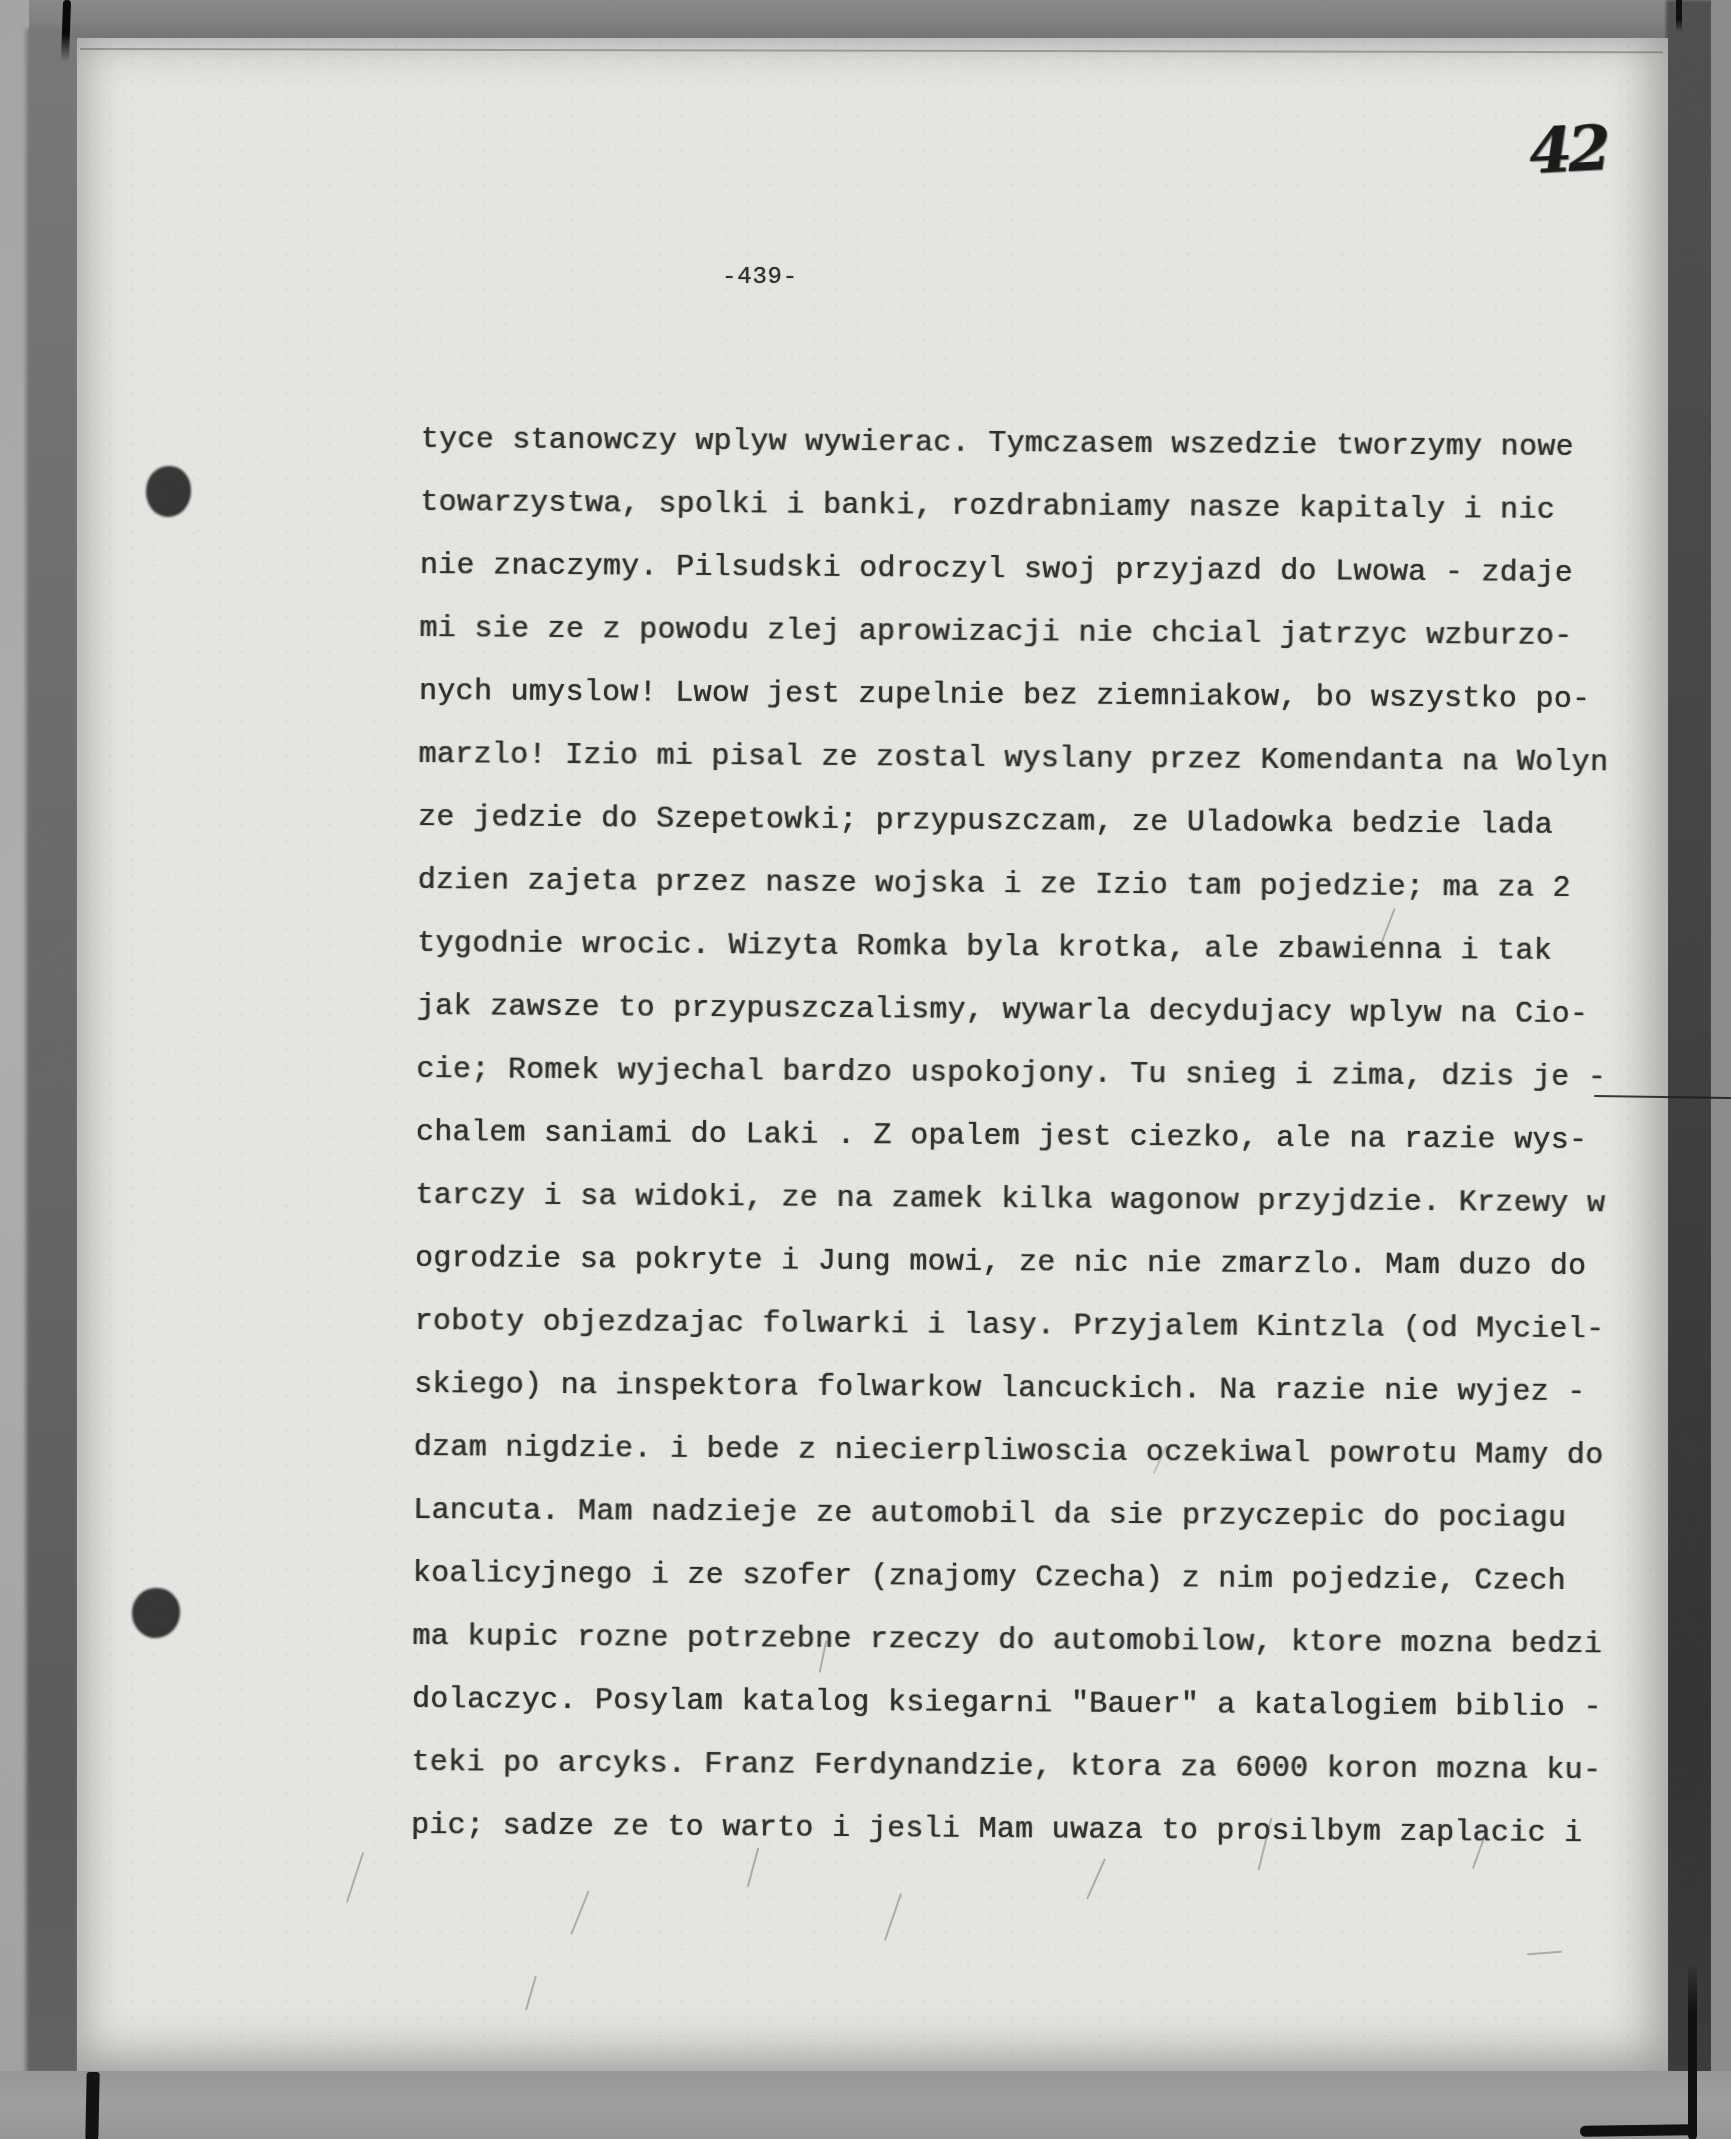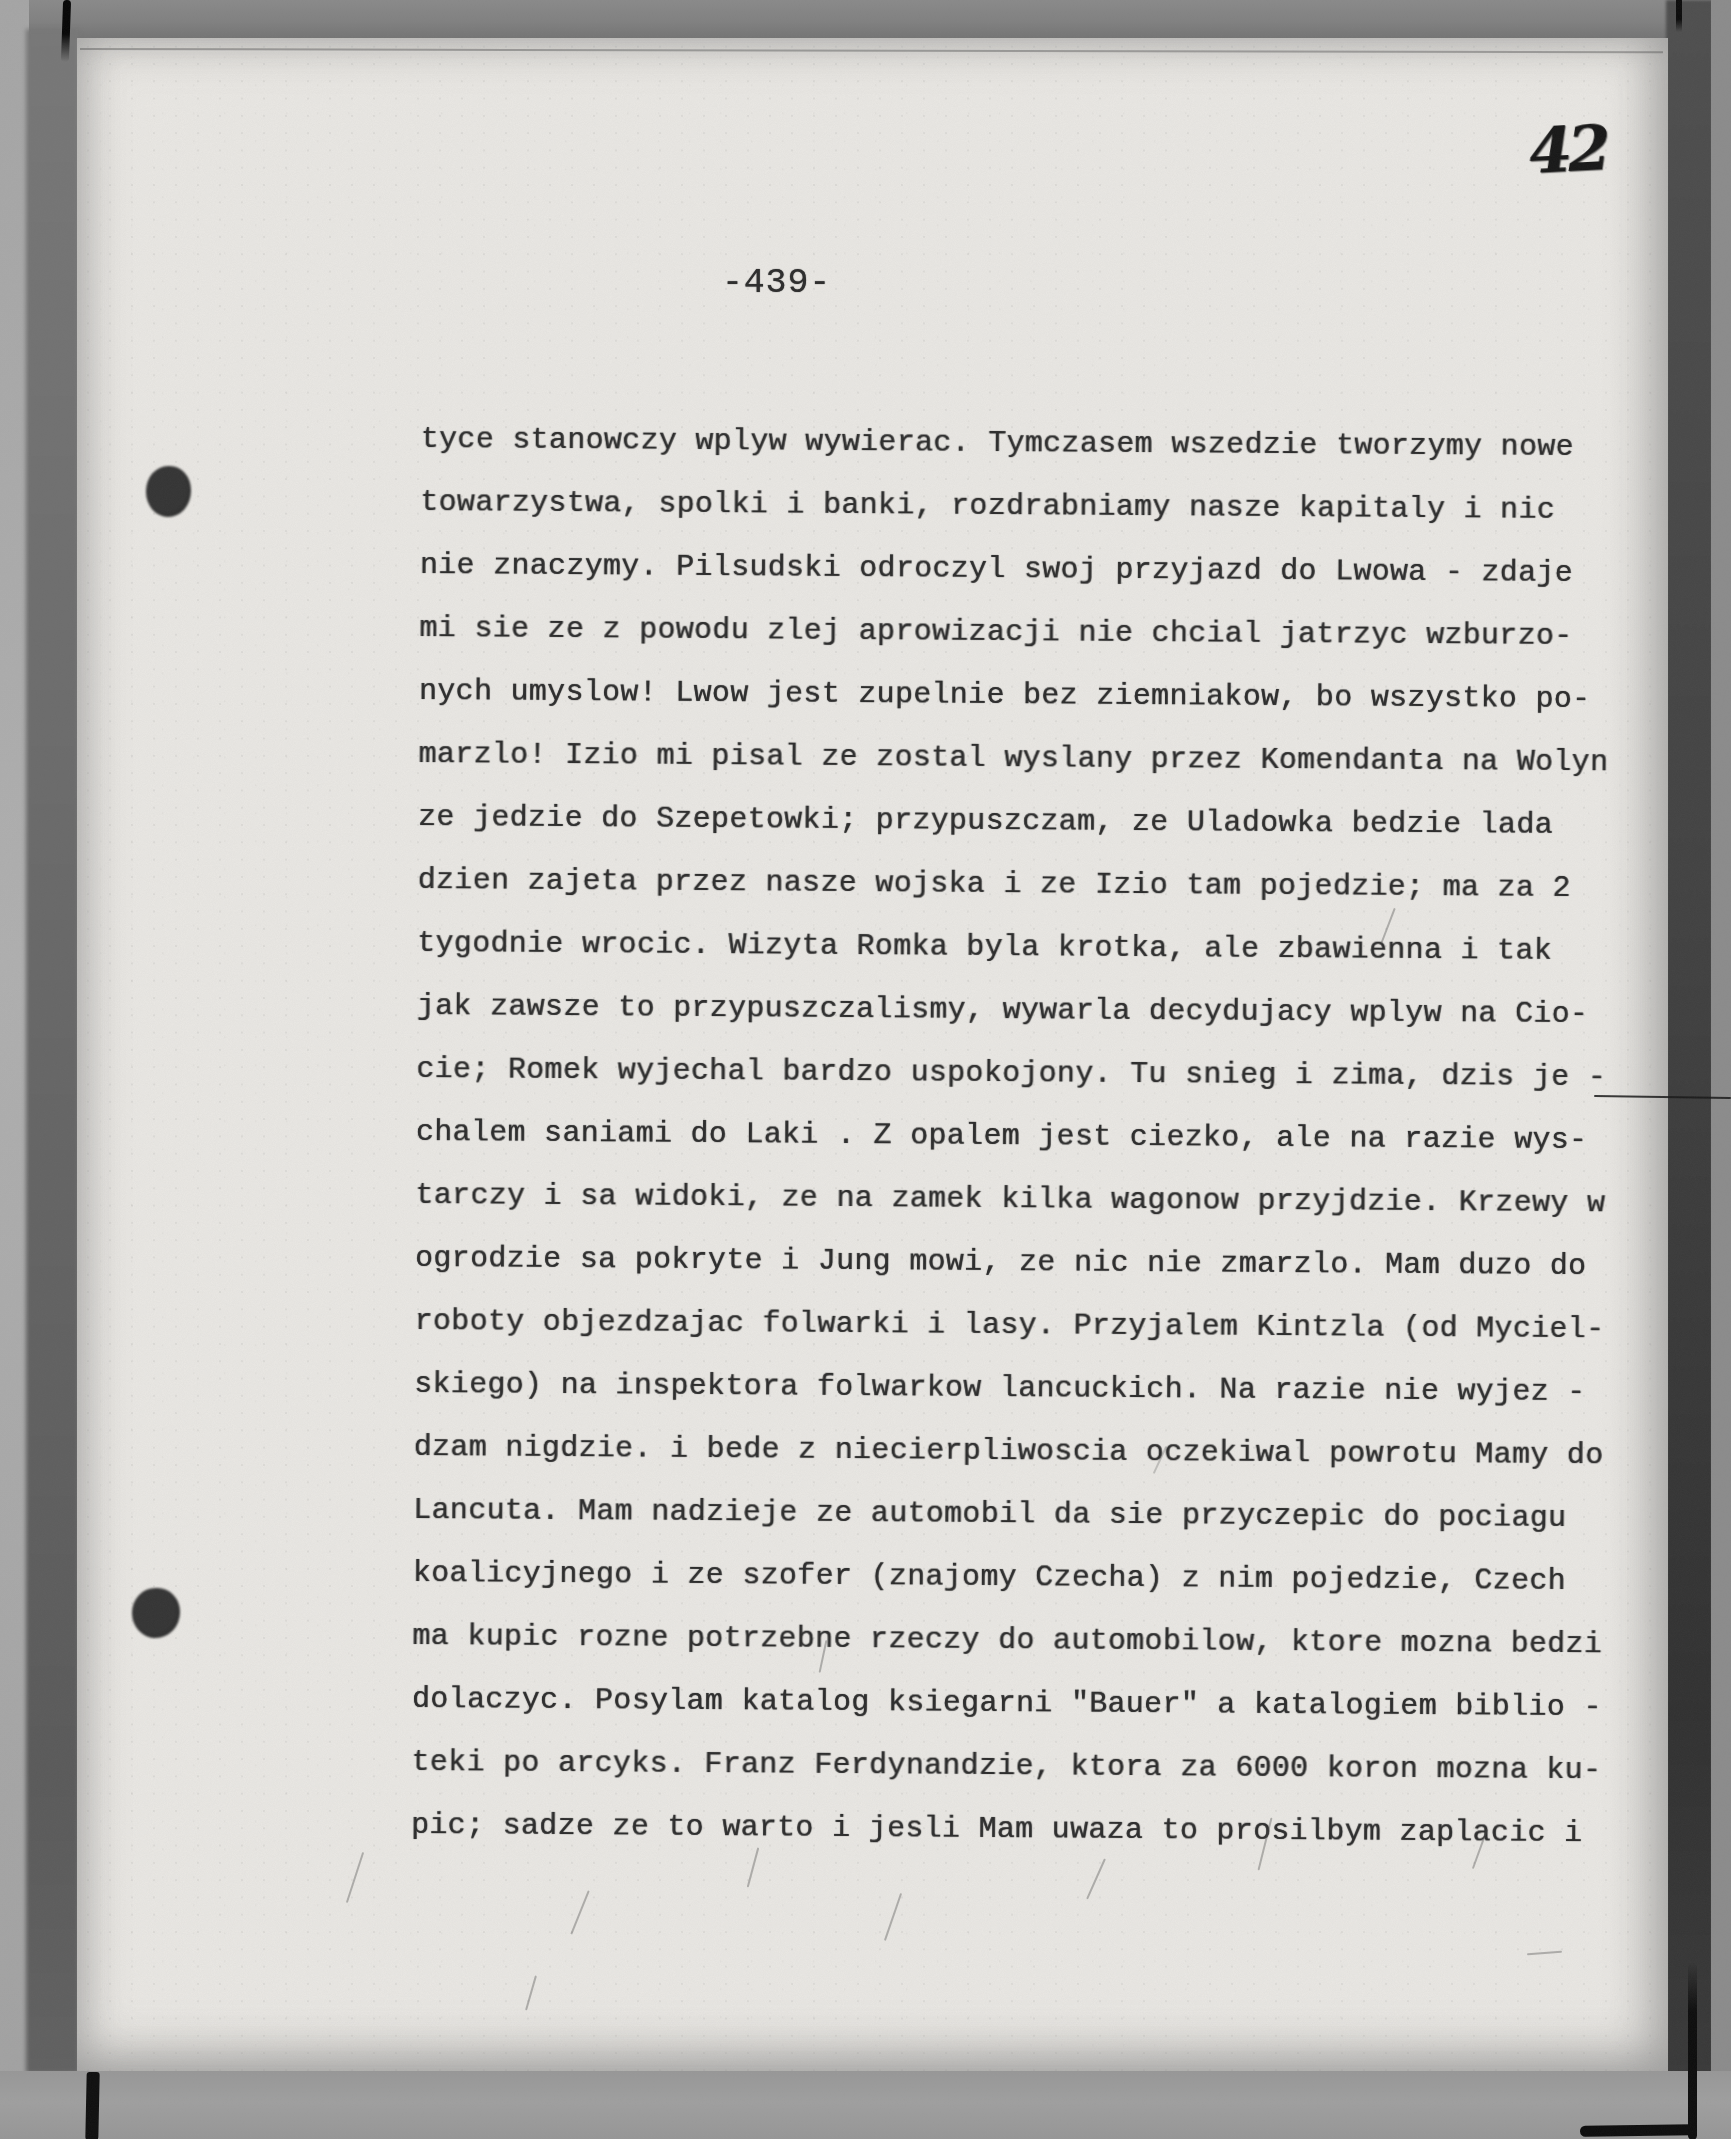--- a/index.html
+++ b/index.html
@@ -68,21 +68,21 @@
     background: radial-gradient(ellipse at 45% 45%, #343434 55%, #2b2b2b 78%, rgba(43,43,43,0.85) 92%, rgba(43,43,43,0));
     border-radius: 50% 48% 52% 50%;
     filter: blur(0.8px);
   }
   .punch-hole.top { left: 146px; top: 466px; width: 45px; height: 51px; }
   .punch-hole.bottom { left: 132px; top: 1588px; width: 48px; height: 50px; }
   .page-number {
     position: absolute;
     left: 722px; top: 263px;
     font-family: "Liberation Mono", monospace;
-    font-size: 35px; letter-spacing: 0.8px;
+    font-size: 24px; letter-spacing: 0.8px;
     color: #2c2c2c;
     text-shadow: 0 0 1.1px rgba(40,40,40,0.85);
     filter: blur(0.3px);
   }
   .handwritten-number {
     position: absolute;
     left: 1529px; top: 113px;
     font-family: "DejaVu Serif", serif;
     font-style: italic; font-weight: bold;
     font-size: 62px; color: #171717;

